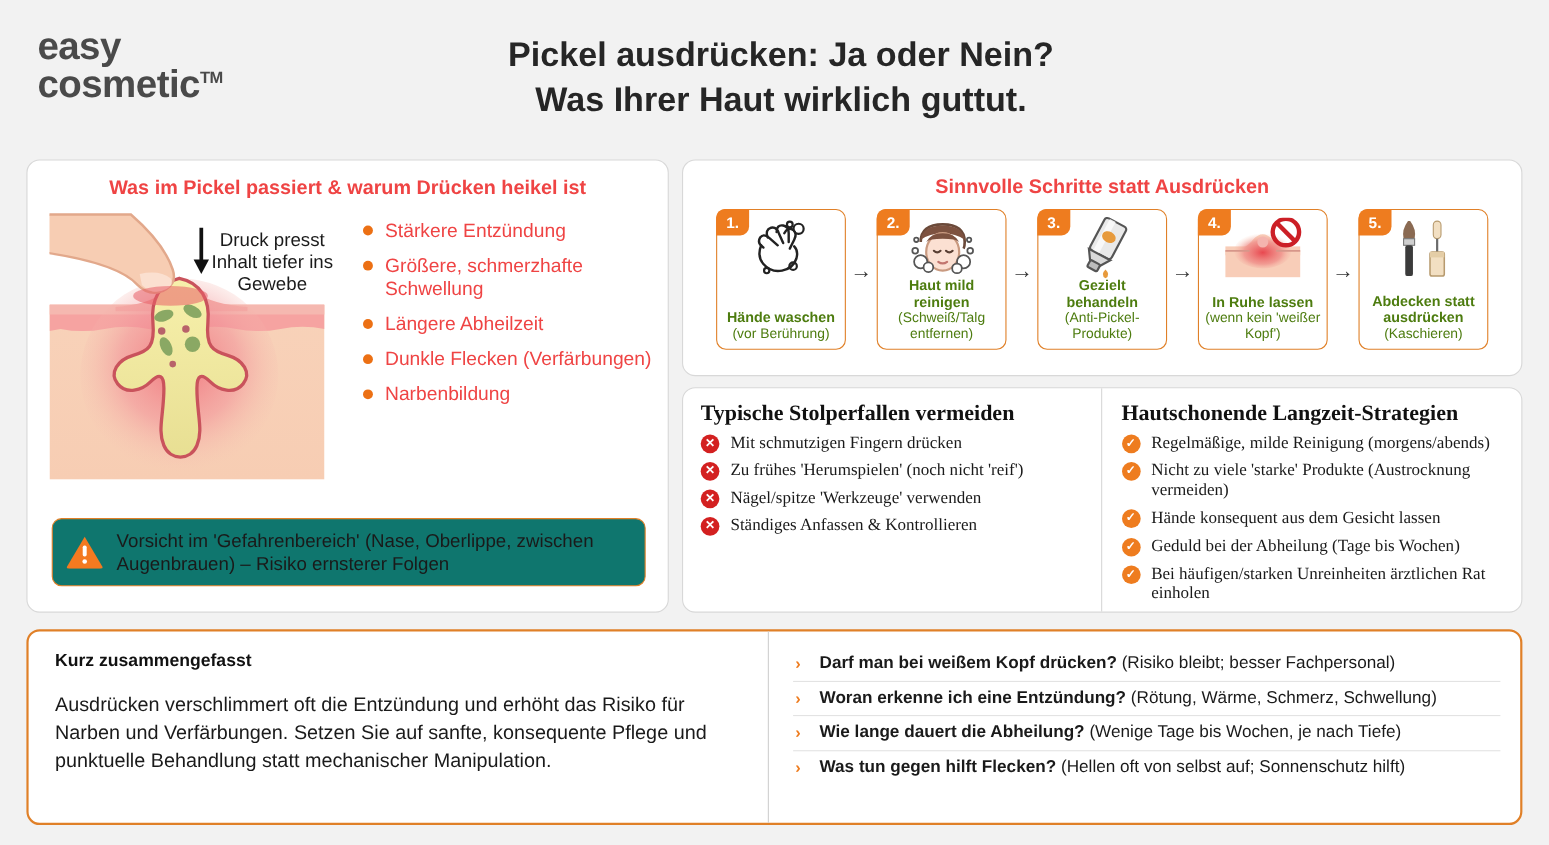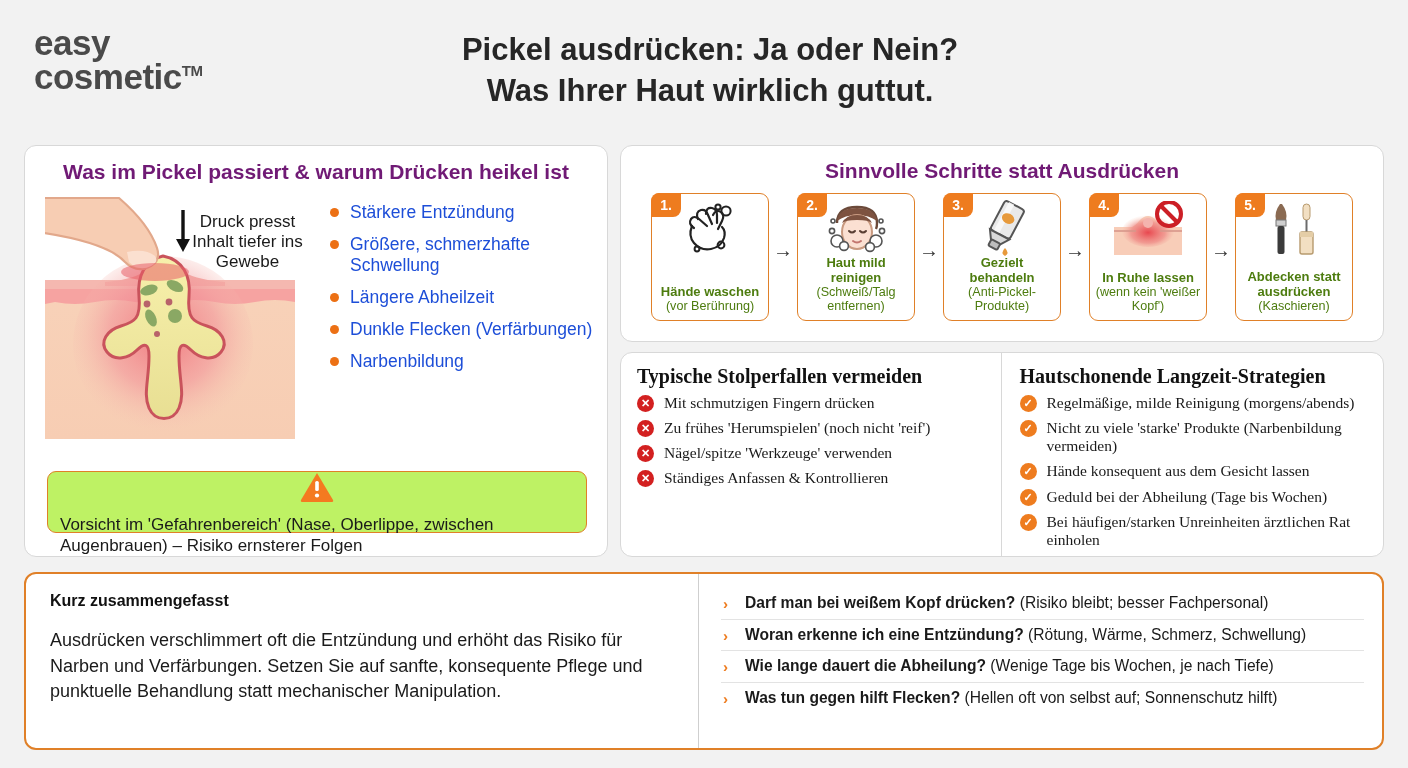--- a/index.html
+++ b/index.html
@@ -20,41 +20,41 @@
   .logo .tm { font-size: 15px; vertical-align: super; font-weight: bold; }
   .title { position: absolute; left: 300px; top: 30px; width: 820px;
            text-align: center; font-weight: bold; font-size: 31px; color: #262626;
            line-height: 1.32; }
 
   
   .panel { position: absolute; background: #ffffff; border: 1.5px solid #d8d8d8;
            border-radius: 12px; }
   .panel.accent { border: 2px solid #e08028; }
 
-  .panel-title { font-weight: bold; font-size: 21px; color: #701a75; text-align: center; }
+  .panel-title { font-weight: bold; font-size: 18px; color: #ef4444; text-align: center; }
 
   
   #panel-left { left: 24px; top: 145px; width: 584px; height: 412px; }
   #panel-left .panel-title { margin-top: 14px; }
   .left-body { position: relative; margin-top: 10px; height: 250px; }
 
   .skin-figure { position: absolute; left: 20px; top: 0px; width: 250px; height: 245px; }
   .press-note { position: absolute; left: 160px; top: 18px; width: 125px;
                 font-size: 17px; line-height: 1.18; color: #1a1a1a; text-align: center; }
   .arrow-down { position: absolute; left: 148px; top: 14px; }
 
   .risk-list { position: absolute; left: 305px; top: 8px; width: 265px; }
   .risk-list li { list-style: none; position: relative; padding-left: 20px;
-                  font-size: 17.5px; line-height: 1.2; margin-bottom: 11px; color: #1d4ed8; }
+                  font-size: 17.5px; line-height: 1.2; margin-bottom: 11px; color: #ef4444; }
   .risk-list li .dot { position: absolute; left: 0; top: 6px; width: 9px; height: 9px;
                        border-radius: 50%; background: #ec7014; }
 
   .warning-box { position: absolute; left: 22px; top: 325px; width: 540px; height: 62px;
-                 border: 1.6px solid #e08028; border-radius: 9px; background: #bef264;
-                 display: flex; align-items: center; padding: 0 12px; gap: 12px; flex-direction: column; }
+                 border: 1.6px solid #e08028; border-radius: 9px; background: #0f766e;
+                 display: flex; align-items: center; padding: 0 12px; gap: 12px; }
   .warn-tri { flex: 0 0 auto; width: 34px; height: 30px; }
   .warning-text { font-size: 17px; line-height: 1.25; color: #1a1a1a; }
 
   
   #panel-steps { left: 620px; top: 145px; width: 764px; height: 197px; }
   #panel-steps .panel-title { margin-top: 13px; }
   .steps-row { display: flex; align-items: flex-start; justify-content: center;
                margin-top: 10px; padding: 0 10px; }
   .step-card { position: relative; width: 118px; height: 128px;
                border: 1.5px solid #e08028; border-radius: 9px; background: #fff;
@@ -338,21 +338,21 @@
         <li><span class="badge bad">✕</span><span>Mit schmutzigen Fingern drücken</span></li>
         <li><span class="badge bad">✕</span><span>Zu frühes 'Herumspielen' (noch nicht 'reif')</span></li>
         <li><span class="badge bad">✕</span><span>Nägel/spitze 'Werkzeuge' verwenden</span></li>
         <li><span class="badge bad">✕</span><span>Ständiges Anfassen &amp; Kontrollieren</span></li>
       </ul>
     </div>
     <div class="mid-col right">
       <h3>Hautschonende Langzeit-Strategien</h3>
       <ul>
         <li><span class="badge good">✓</span><span>Regelmäßige, milde Reinigung (morgens/abends)</span></li>
-        <li><span class="badge good">✓</span><span>Nicht zu viele 'starke' Produkte (Narbenbildung vermeiden)</span></li>
+        <li><span class="badge good">✓</span><span>Nicht zu viele 'starke' Produkte (Austrocknung vermeiden)</span></li>
         <li><span class="badge good">✓</span><span>Hände konsequent aus dem Gesicht lassen</span></li>
         <li><span class="badge good">✓</span><span>Geduld bei der Abheilung (Tage bis Wochen)</span></li>
         <li><span class="badge good">✓</span><span>Bei häufigen/starken Unreinheiten ärztlichen Rat einholen</span></li>
       </ul>
     </div>
   </div>
 
   <div class="panel accent" id="panel-bottom">
     <div class="sum-col">
       <h3>Kurz zusammengefasst</h3>

